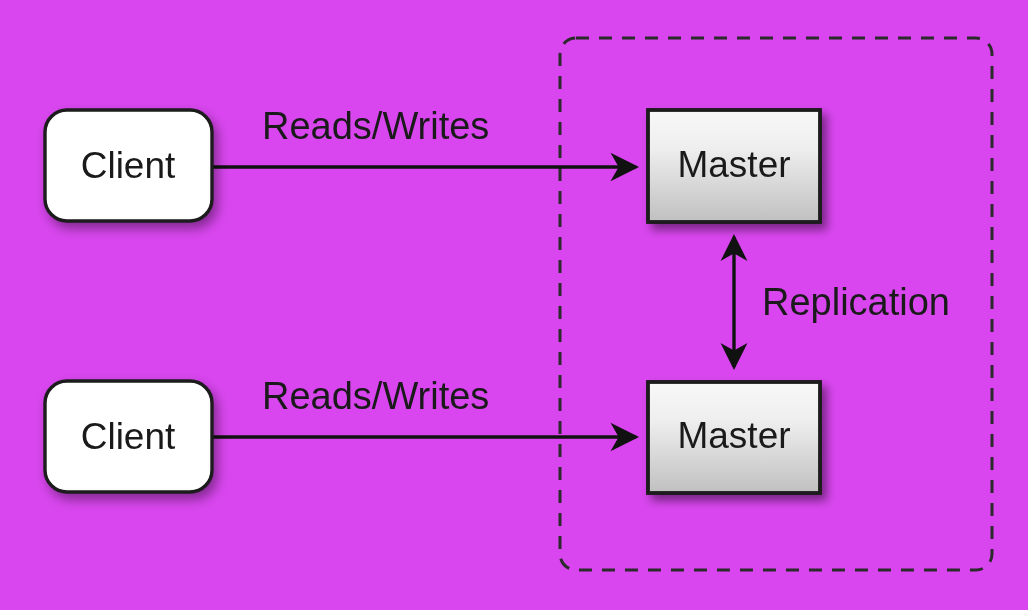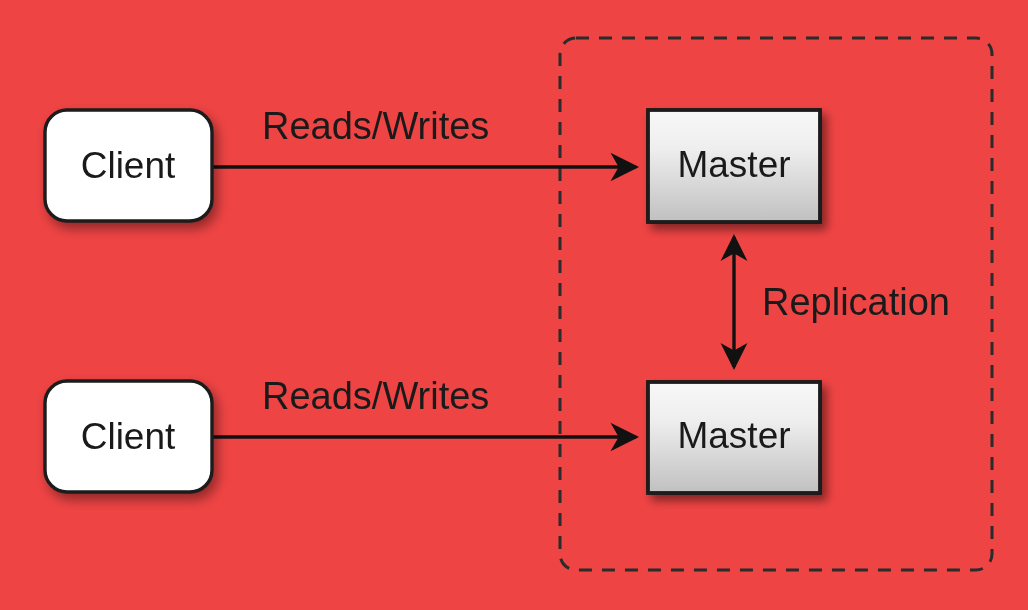--- a/index.html
+++ b/index.html
@@ -7,21 +7,21 @@
     padding: 0;
     background: #ffffff;
   }
   body {
     font-family: "Liberation Sans", sans-serif;
   }
   #canvas {
     position: relative;
     width: 1028px;
     height: 610px;
-    background: #ef4444;
+    background: #d946ef;
     overflow: hidden;
   }
   #diagram-svg {
     position: absolute;
     left: 0;
     top: 0;
   }
   .node-text {
     font-family: "Liberation Sans", sans-serif;
     font-size: 37px;

